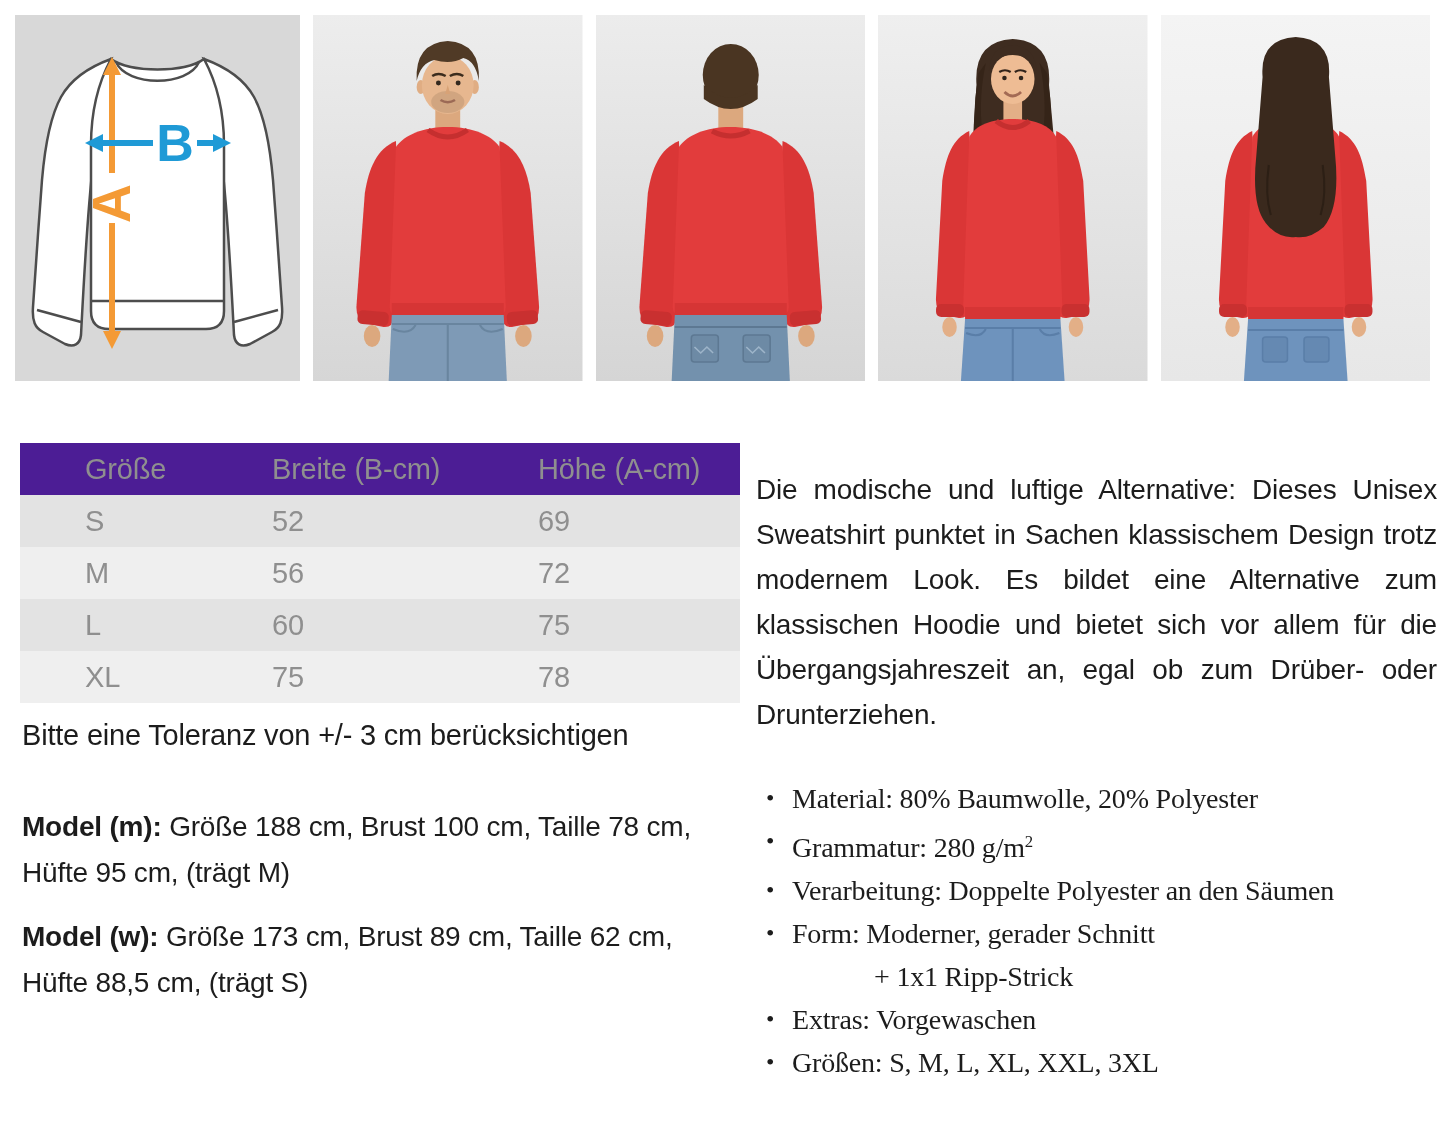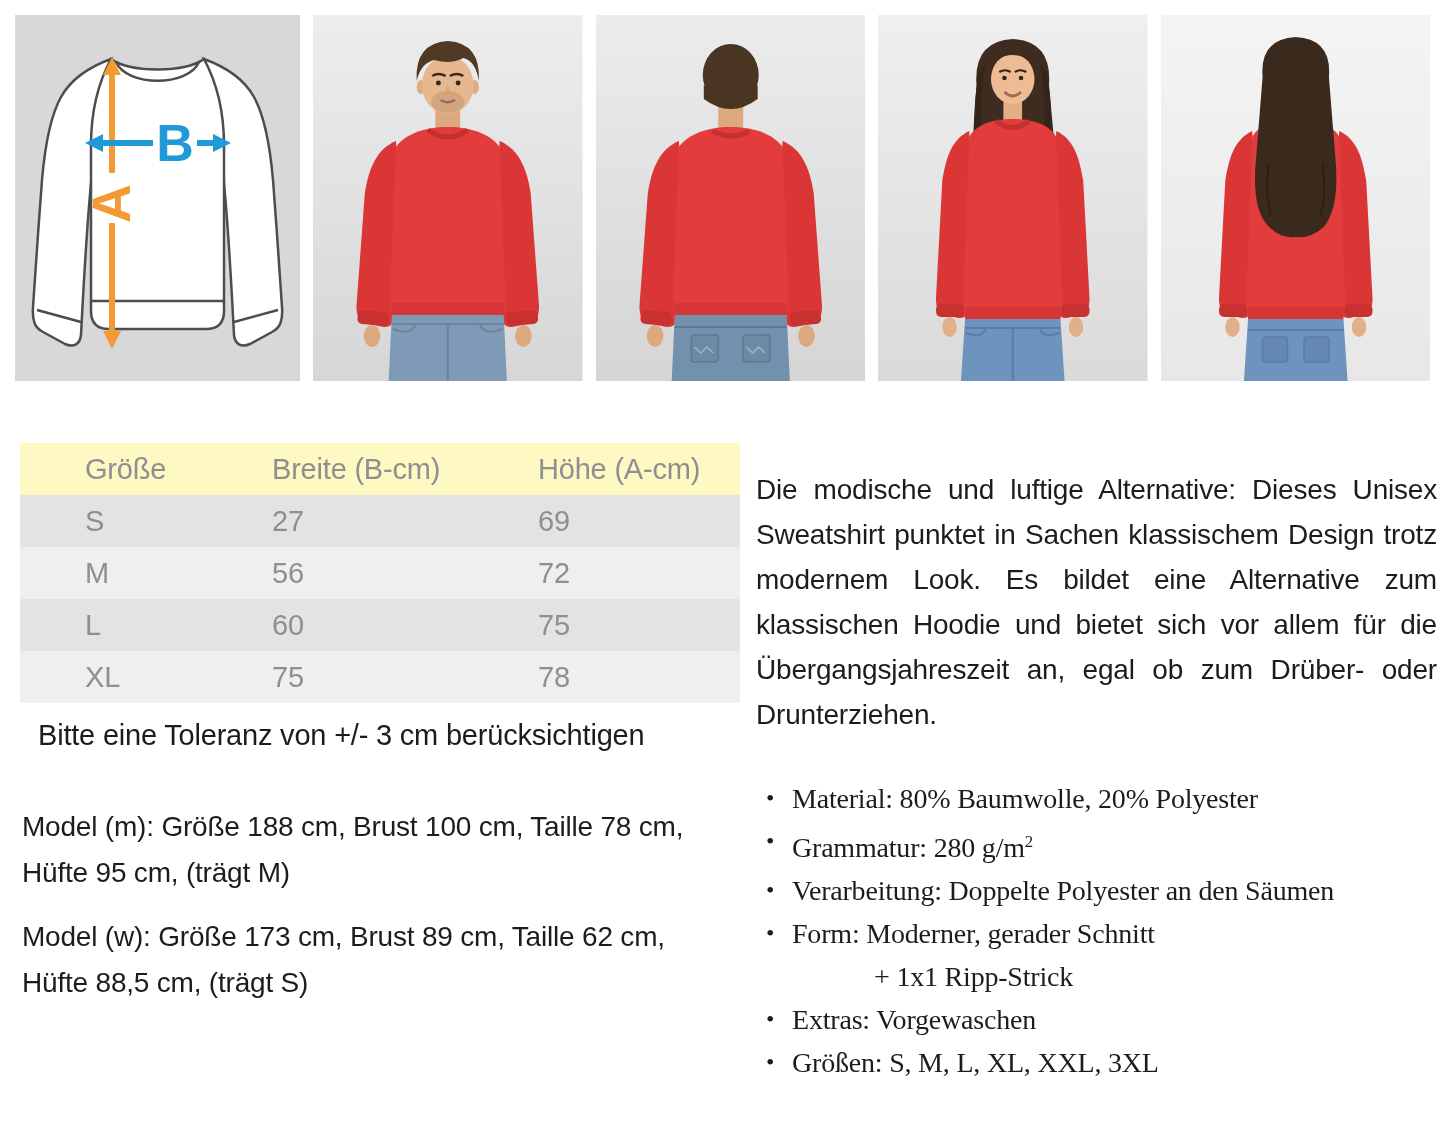--- a/index.html
+++ b/index.html
@@ -13,27 +13,27 @@
   .photo-row figure.diagram{flex:0 0 285px;}
   .photo-row svg{display:block;width:100%;height:100%;}
 
   .content{display:flex;margin-top:62px;padding:0 8px 0 20px;gap:16px;}
   .col-left{flex:0 0 720px;width:720px;}
   .col-right{flex:1;min-width:0;}
 
   table.size{width:100%;border-collapse:collapse;color:#8f8f8f;font-size:29px;table-layout:fixed;}
   table.size th,table.size td{height:52px;font-weight:normal;text-align:left;padding:0;vertical-align:middle;}
   table.size th:first-child,table.size td:first-child{padding-left:65px;}
-  table.size thead tr{background:#fef9c3;}
+  table.size thead tr{background:#4c1d95;}
   table.size tbody tr:nth-child(odd){background:#e3e3e3;}
   table.size tbody tr:nth-child(even){background:#efefef;}
 
-  .tolerance{font-size:29px;margin:16px 0 0 18px;}
+  .tolerance{font-size:29px;margin:16px 0 0 2px;}
   .model{font-size:28px;line-height:46px;margin:52px 0 0 2px;max-width:700px;}
-  .model b{font-weight:normal;}
+  .model b{font-weight:bold;}
   .model.second{margin-top:18px;}
 
   .desc{font-size:28px;line-height:45px;text-align:justify;margin:24px 0 0 0;}
   .features{list-style:none;margin:40px 0 8px 0;padding:0;font-size:28px;font-family:Liberation Serif, serif;}
   .features li{position:relative;padding-left:36px;line-height:43px;}
   .features li::before{content:"\2022";position:absolute;left:10px;top:0;font-size:24px;color:#1c1c1c;}
   .features .cont{padding-left:82px;}
   .features sup{font-size:60%;vertical-align:super;}
 </style>
 </head>
@@ -241,21 +241,21 @@
         <thead>
           <tr>
             <th>Größe</th>
             <th>Breite (B-cm)</th>
             <th>Höhe (A-cm)</th>
           </tr>
         </thead>
         <tbody>
           <tr>
             <td>S</td>
-            <td>27</td>
+            <td>52</td>
             <td>69</td>
           </tr>
           <tr>
             <td>M</td>
             <td>56</td>
             <td>72</td>
           </tr>
           <tr>
             <td>L</td>
             <td>60</td>

